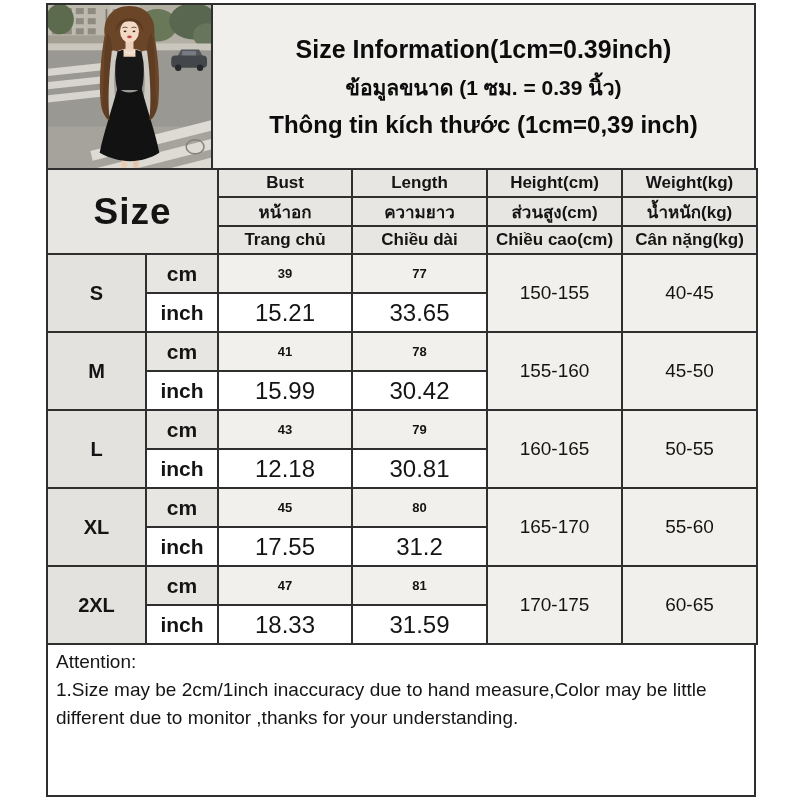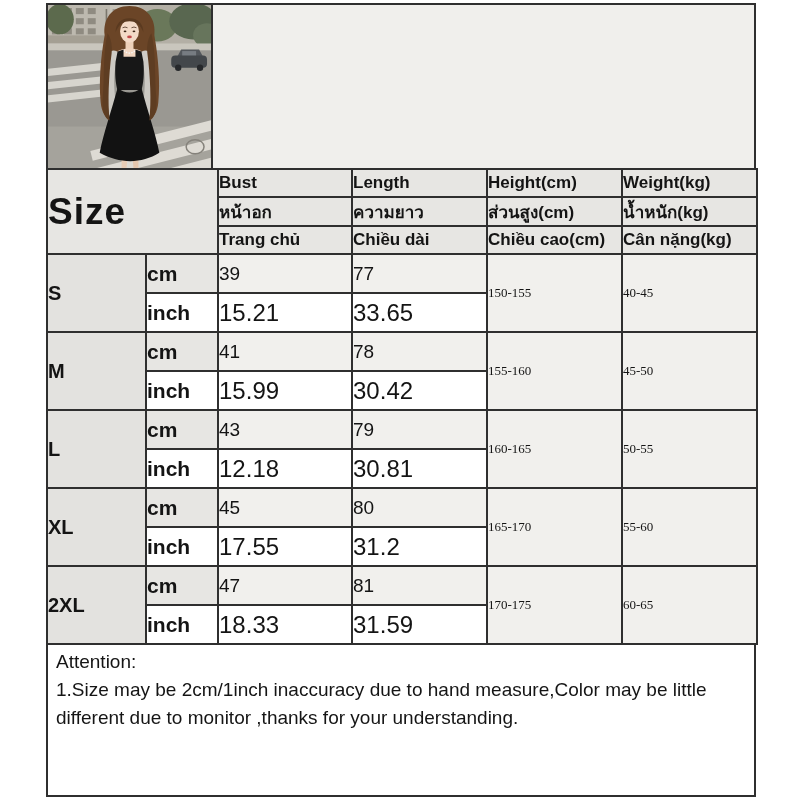--- a/index.html
+++ b/index.html
@@ -14,33 +14,33 @@
                border-right:2px solid #2f2f2f; background:#9a9892;}
   .photo-cell svg {display:block; width:100%; height:100%;}
   .title-cell {flex:1; display:flex; flex-direction:column; justify-content:center;
                align-items:center; gap:7px; text-align:center;}
   .title-en {font-size:25px; font-weight:bold; color:#0c0c0c;}
   .title-th {font-size:21px; font-weight:bold; color:#0c0c0c;}
   .title-vi {font-size:24px; font-weight:bold; color:#0c0c0c;}
 
   
   table.size-table {border-collapse:collapse; table-layout:fixed; width:710px;}
-  table.size-table td {border:2px solid #2f2f2f; vertical-align:middle;
+  table.size-table td {border:2px solid #2f2f2f; text-align:center; vertical-align:middle;
                        padding:0; color:#141414; overflow:hidden;}
   tr.hr {height:28px;}
   tr.br {height:39px;}
   .hd {background:#e7e6e3; font-weight:bold; font-size:17px;}
   .size-hd {background:#e7e6e3; font-weight:bold; font-size:37px; letter-spacing:1px;}
   .size-lbl {background:#e3e2df; font-weight:bold; font-size:20px;}
   .unit {font-weight:bold; font-size:21px;}
   .unit-cm {background:#e7e6e3;}
   .unit-inch {background:#ffffff;margin-top:8px;}
-  .val-cm {background:#f1f0ed; font-size:19px; font-weight:normal;}
+  .val-cm {background:#f1f0ed; font-size:13px; font-weight:bold;}
   .val-inch {background:#ffffff; font-size:24px; font-weight:normal;}
-  .rng {background:#f1f0ed; font-size:13px; font-weight:normal;font-family:Liberation Serif, serif;}
+  .rng {background:#f1f0ed; font-size:19px; font-weight:normal;}
 
   
   .attention {box-sizing:border-box; height:152px; border:2px solid #2f2f2f; border-top:none;
               padding:3px 8px; font-size:19px; line-height:28px; color:#151515; background:#fff;}
 </style>
 </head>
 <body>
 
 <div class="canvas">
   <div class="frame">
@@ -126,20 +126,25 @@
             <ellipse cx="93" cy="130" rx="3" ry="4" fill="#eed3bc"></ellipse>
             <path d="M74,150 L80,150 L79,161 L74,161 Z" fill="#e9cdb5"></path>
             <path d="M85,150 L91,150 L91,161 L86,161 Z" fill="#e4c6ad"></path>
             <path d="M70,46 L76,44 L76,51 L88,51 L88,44 L94,46 L96,56 C97,68 96,78 94,84 L70,84 C68,78 67,68 68,56 Z" fill="#171717"></path>
             <path d="M70,82 C64,104 56,126 52,146 C72,157 94,157 112,146 C108,126 100,104 94,82 C86,88 78,88 70,82 Z" fill="#121212"></path>
             <path d="M60,28 C55,48 57,72 55,92 C54,104 57,112 62,114 C60,96 61,70 64,48 C65,40 63,32 60,28 Z" fill="#5e3d22"></path>
             <path d="M104,28 C109,48 107,72 109,92 C110,104 107,112 102,114 C104,96 103,70 100,48 C99,40 101,32 104,28 Z" fill="#5e3d22"></path>
           </g>
         </svg>
       </div>
+      <div class="title-cell">
+        <div class="title-en">Size Information(1cm=0.39inch)</div>
+        <div class="title-th">ข้อมูลขนาด (1 ซม. = 0.39 นิ้ว)</div>
+        <div class="title-vi">Thông tin kích thước (1cm=0,39 inch)</div>
+      </div>
     </div>
 
     <table class="size-table">
       <colgroup>
         <col style="width:99px">
           <col style="width:72px">
           <col style="width:134px">
         <col style="width:135px">
           <col style="width:135px">
           <col style="width:135px">

